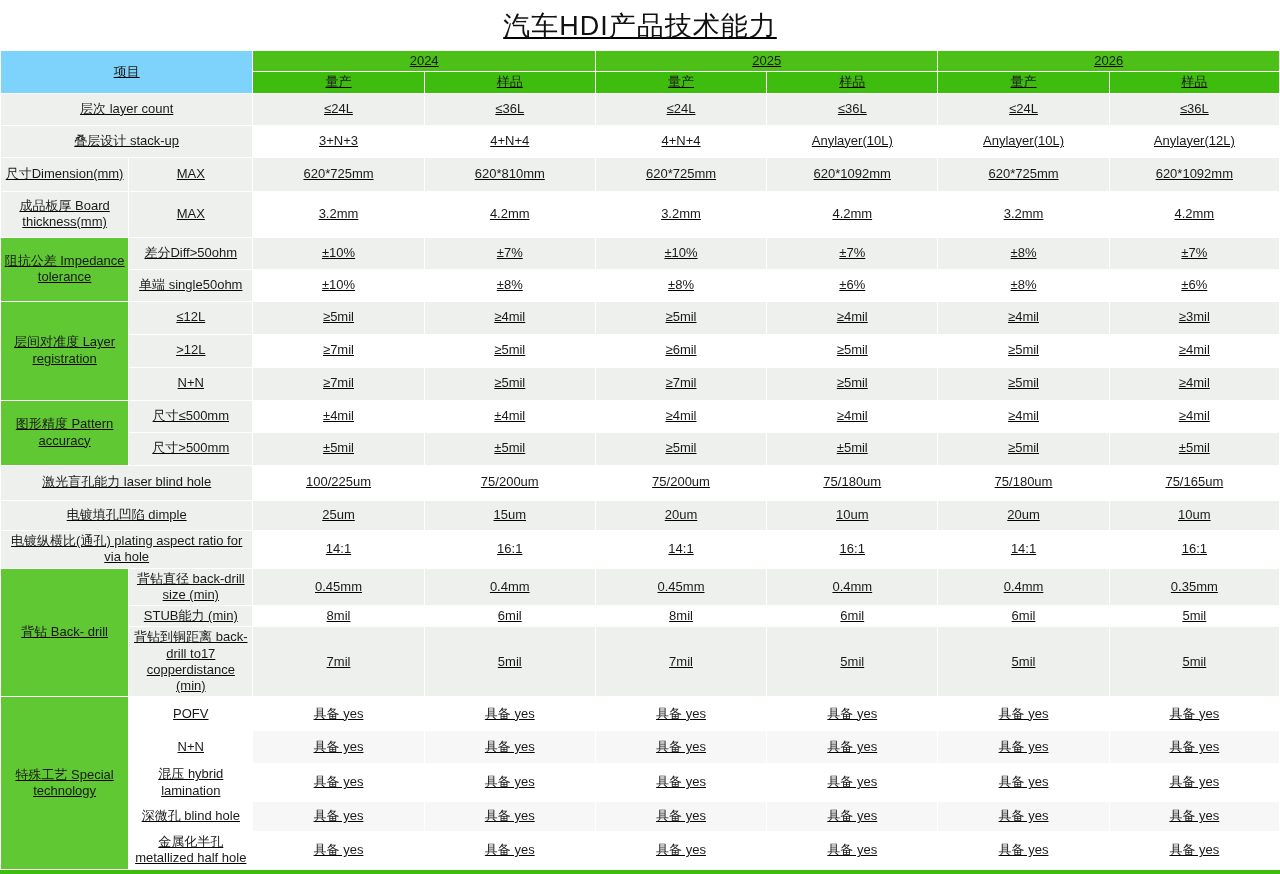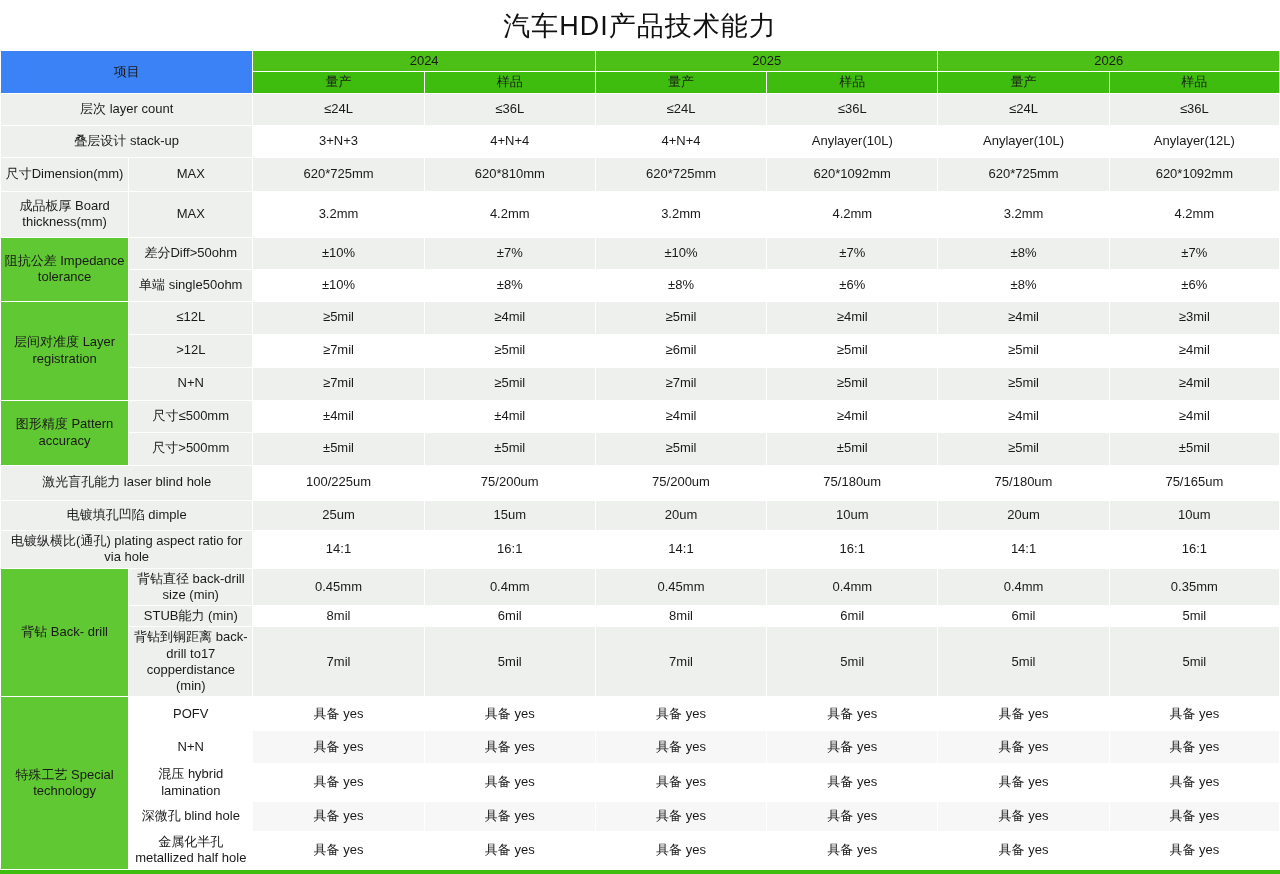--- a/index.html
+++ b/index.html
@@ -12,20 +12,21 @@
     height: 874px;
     font-family: "Liberation Sans", sans-serif;
     color: #000;
     overflow: hidden;
   }
   .page {
     position: relative;
     width: 1280px;
     height: 643px;
     background: #ffffff;
+    text-decoration: underline;
   }
   .title {
     text-align: center;
     font-size: 27px;
     font-weight: normal;
     color: #111;
     padding: 8px 0 6px 0;
     letter-spacing: 1px;
   }
   table.cap {
@@ -43,21 +44,21 @@
     line-height: 1.25;
     color: #1a1a1a;
   }
   .hdr {
     background: #3fbd0f;
     color: #ffffff;
     font-weight: bold;
     font-size: 14px;
   }
   .hdr-item {
-    background: #3b82f6;
+    background: #7dd3fc;
     color: #ffffff;
     font-weight: bold;
     font-size: 15px;
   }
   .hdr-year {
     background: #4cc016;
     color: #ffffff;
     font-weight: normal;
     font-size: 15px;
   }

